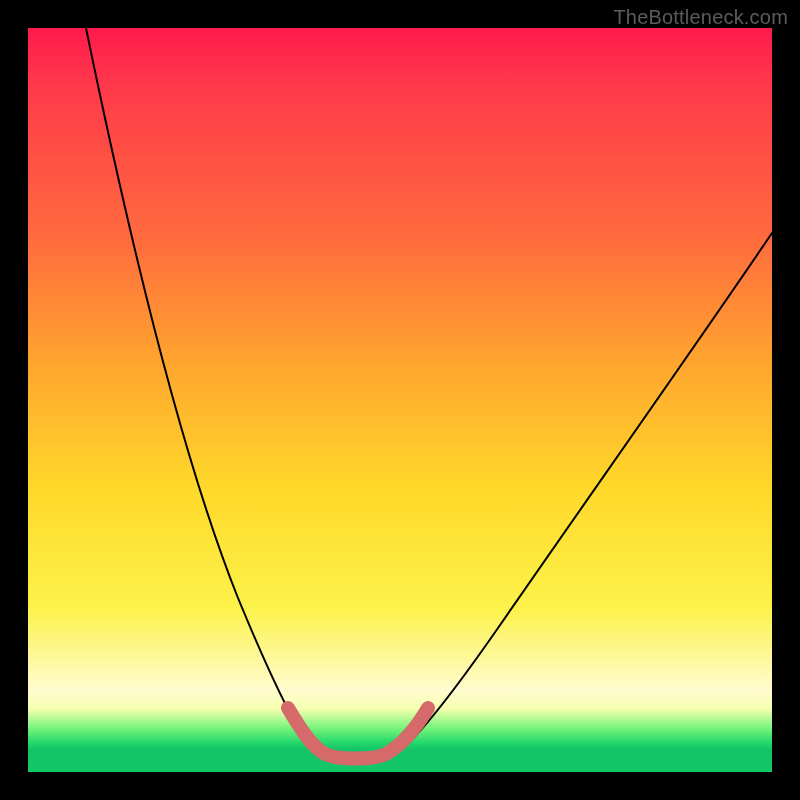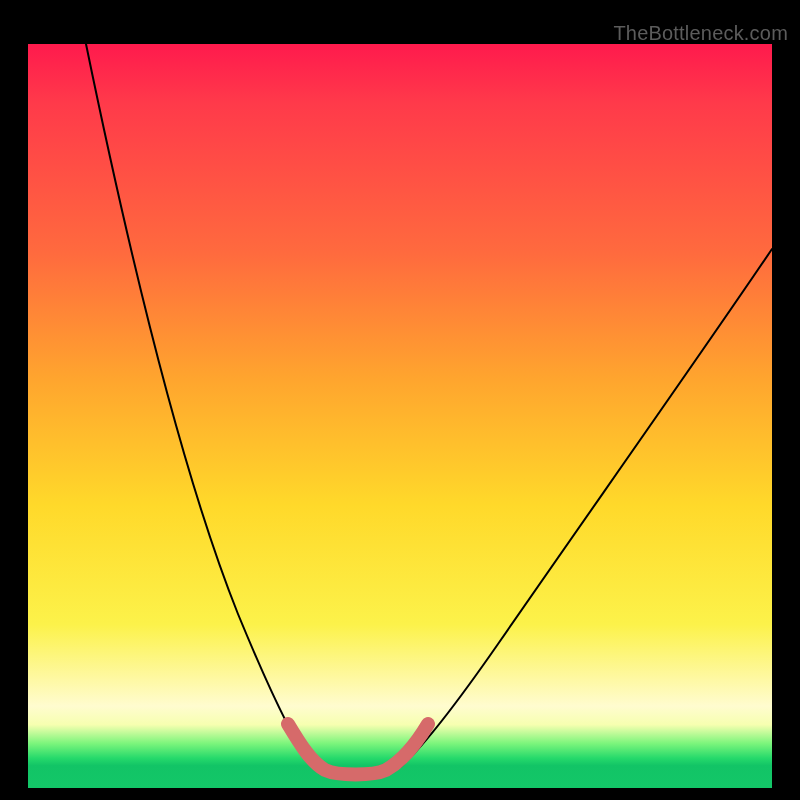--- a/index.html
+++ b/index.html
@@ -11,21 +11,20 @@
     overflow: hidden;
     font-family: Arial, Helvetica, sans-serif;
   }
   .frame {
     position: absolute;
     left: 0;
     top: 0;
     width: 800px;
     height: 657px;
     background: #000;
-    margin-top: 16px;
   }
   .plot {
     position: absolute;
     left: 28px;
     top: 28px;
     width: 744px;
     height: 744px;
     
     background: linear-gradient(
       to bottom,

